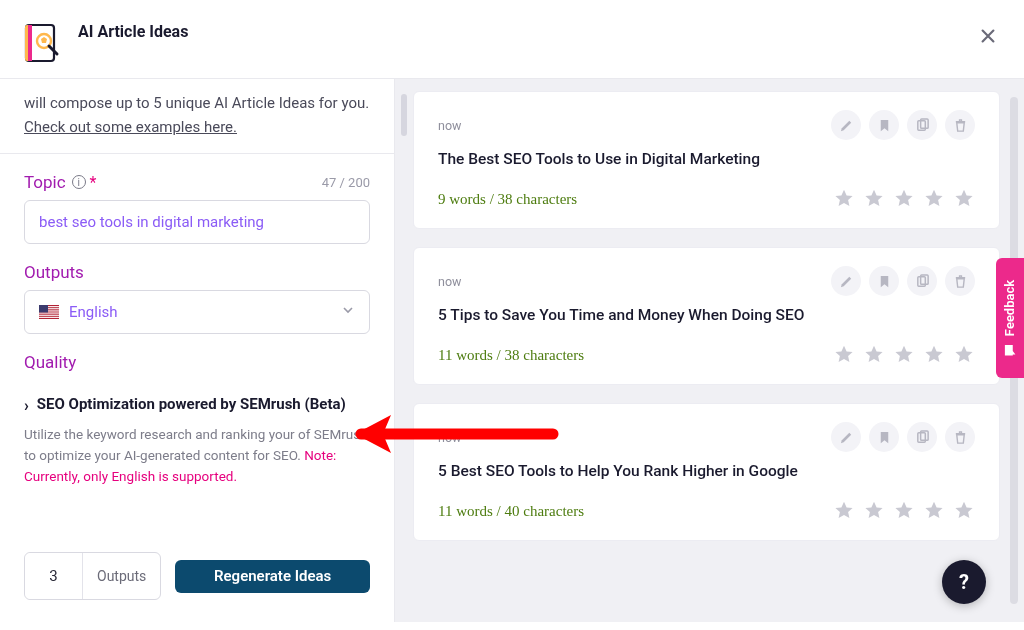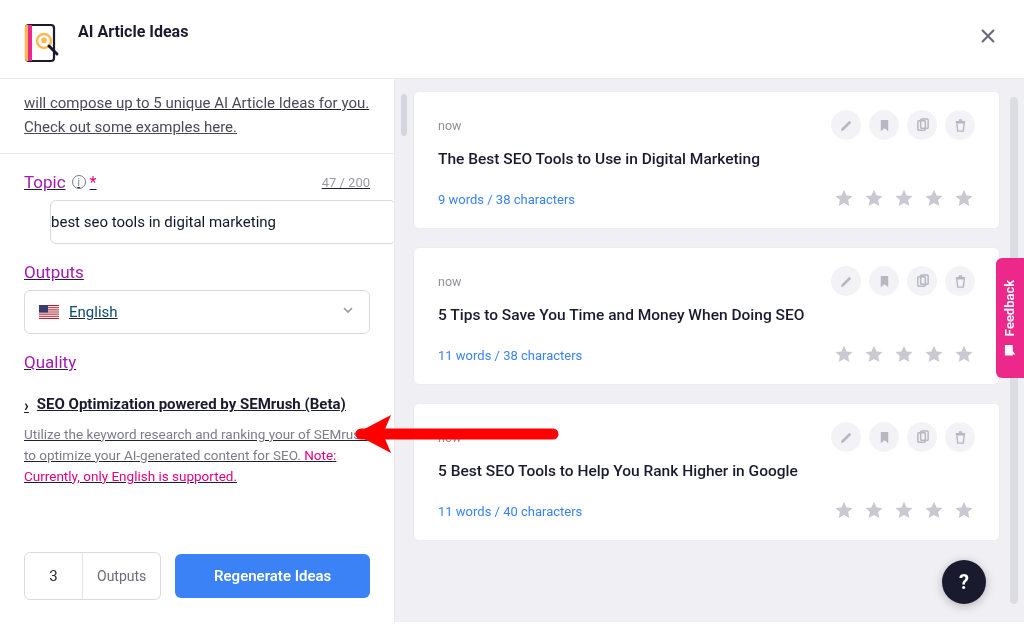--- a/index.html
+++ b/index.html
@@ -7,59 +7,59 @@
 
   .header { display:flex; align-items:flex-start; padding:22px 22px 14px 22px; }
   .app-icon { width:42px; height:42px; margin-right:14px; flex:none; }
   .titles h1 { font-size:16px; font-weight:700; color:#1a1a2e; }
   .titles h2 { font-size:18px; font-weight:400; color:#5b5b6b; margin-top:2px; }
   .close-x { margin-left:auto; width:28px; height:28px; display:flex; align-items:center; justify-content:center; color:#6a6a78; cursor:pointer; }
   .close-x svg { width:18px; height:18px; }
 
   .content { display:flex; height:calc(100% - 86px); border-top:1px solid #e9e9ee; }
   .left { width:395px; flex:none; padding:0; position:relative; border-right:1px solid #e9e9ee; display:flex; flex-direction:column; }
-  .left-scroll { overflow:hidden; padding-bottom:12px;text-decoration:underline; }
+  .left-scroll { overflow:hidden; padding-bottom:12px; }
   .intro { font-size:15px; color:#4a4a5a; padding:12px 24px 14px 24px; line-height:1.6; border-bottom:1px solid #e9e9ee; }
   .intro a { color:#4a4a5a; text-decoration:underline; cursor:pointer; }
 
   .form-sec { padding:18px 24px 0 24px; }
   .field-row { display:flex; align-items:center; margin-bottom:8px; }
   .field-label { font-size:17px; color:#a21caf; }
   .info-ico { width:14px; height:14px; border:1.3px solid #7a7a88; border-radius:50%; font-size:10px; display:inline-flex; align-items:center; justify-content:center; color:#7a7a88; margin-left:6px; }
   .req { color:#e6007e; margin-left:4px; }
   .counter { margin-left:auto; color:#9a9aa8; font-size:13px; }
-  .text-input { width:100%; height:44px; border:1.3px solid #d9d9e1; border-radius:6px; padding:0 0; font-size:15px; color:#0f172a; outline:none;margin-left:26px; }
-  .select-input { width:100%; height:44px; border:1.3px solid #d9d9e1; border-radius:6px; padding:0 14px; font-size:15px; color:#0c4a6e; display:flex; align-items:center; cursor:pointer; position:relative; }
+  .text-input { width:100%; height:44px; border:1.3px solid #d9d9e1; border-radius:6px; padding:0 14px; font-size:15px; color:#8b5cf6; outline:none; }
+  .select-input { width:100%; height:44px; border:1.3px solid #d9d9e1; border-radius:6px; padding:0 14px; font-size:15px; color:#8b5cf6; display:flex; align-items:center; cursor:pointer; position:relative; }
   .select-input .chev { margin-left:auto; color:#9a9aa8; }
   .flag { width:20px; height:14px; margin-right:10px; flex:none; }
 
   .seo-expand { padding:14px 24px 0 24px; }
   .seo-head { display:flex; align-items:flex-start; cursor:pointer; }
   .seo-head .ar { font-weight:700; font-size:16px; margin-right:8px; margin-top:2px; color:#1a1a2e; }
   .seo-title { font-size:15px; font-weight:700; color:#1a1a2e; line-height:1.45; }
   .seo-desc { font-size:13.5px; color:#7d7d8a; line-height:1.55; margin-top:8px; }
   .seo-desc .note { color:#e6007e; }
 
   .bottom-bar { margin-top:auto; padding:16px 24px 22px 24px; display:flex; gap:14px; align-items:center; }
   .out-box { display:flex; align-items:center; border:1.3px solid #d9d9e1; border-radius:6px; height:48px; }
   .num { width:58px; height:100%; border:none; outline:none; text-align:center; font-size:15px; color:#2a2a38; border-right:1.3px solid #e3e3ea; border-radius:6px 0 0 6px; }
   .out-lbl { padding:0 14px; font-size:14px; color:#6b6b78; }
-  .regen-btn { flex:1; height:44px; background:#3b82f6; color:#fff; border:none; border-radius:6px; font-size:15px; font-weight:600; cursor:pointer; }
+  .regen-btn { flex:1; height:33px; background:#0c4a6e; color:#fff; border:none; border-radius:6px; font-size:15px; font-weight:600; cursor:pointer; }
 
   .right { flex:1; background:#f0f0f4; padding:12px 24px 20px 18px; overflow:hidden; position:relative; }
   .results-scrollbar { position:absolute; right:6px; top:18px; bottom:18px; width:8px; background:#dcdce3; border-radius:6px; }
   .card { background:#fff; border-radius:6px; padding:18px 24px 18px 24px; margin-bottom:18px; border:1px solid #ececf2; }
   .card-head { display:flex; align-items:center; margin-bottom:10px;text-align:right; }
   .ts { font-size:12.5px; color:#8f8f9c; }
   .card-actions { margin-left:auto; display:flex; gap:8px; }
   .act-btn { width:30px; height:30px; border-radius:50%; background:#f3f3f7; display:flex; align-items:center; justify-content:center; color:#b7b7c2; cursor:pointer; }
   .act-btn svg { width:15px; height:15px; }
   .card-title { font-size:15.5px; color:#1a1a2e; font-weight:500; margin-bottom:20px; }
   .card-foot { display:flex; align-items:center; }
-  .meta { font-size:13px; color:#3b82f6; }
+  .meta { font-size:15px; color:#4d7c0f;font-family:Liberation Serif, serif; }
   .stars { margin-left:auto; display:flex; gap:8px; }
   .star { width:22px; height:22px; color:#c9c9d2; cursor:pointer; }
 
   .feedback-tab { position:absolute; right:0; top:258px; width:28px; height:120px; background:#ec298b; color:#fff; border-radius:6px 0 0 6px; display:flex; align-items:center; justify-content:center; cursor:pointer; }
   .feedback-rot { transform:rotate(-90deg); white-space:nowrap; font-size:13px; font-weight:600; display:flex; align-items:center; gap:7px; }
   .fb-ico { width:14px; height:14px; }
 
   .help-fab { position:absolute; right:38px; bottom:26px; width:44px; height:44px; border-radius:50%; background:#1a1a2e; color:#fff; display:flex; align-items:center; justify-content:center; font-size:20px; font-weight:700; cursor:pointer; box-shadow:0 2px 10px rgba(0,0,0,.25); }
 
   .arrow-annot { position:absolute; left:353px; top:411px; pointer-events:none; }

